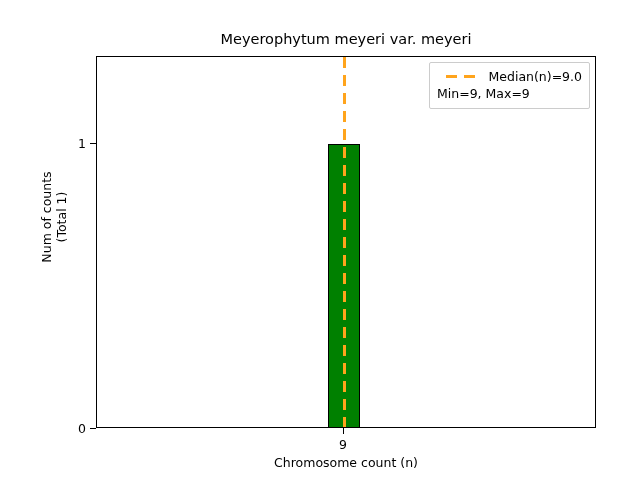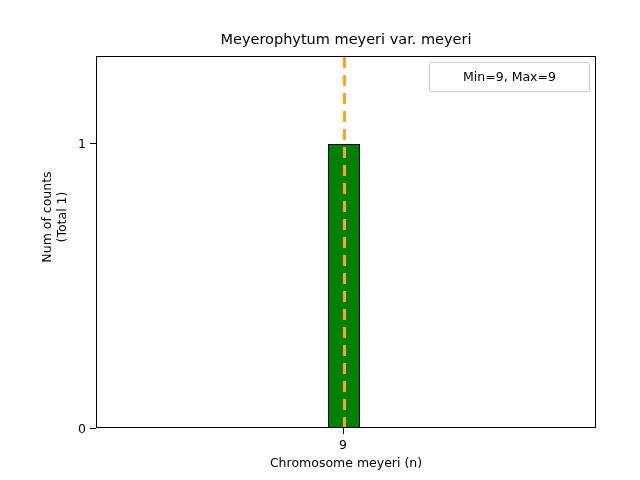--- a/index.html
+++ b/index.html
@@ -171,50 +171,56 @@
       #ffa41c 11px,
       rgba(255,255,255,0) 11px,
       rgba(255,255,255,0) 18px
     );
   }
   .legend-text {
     white-space: nowrap;
     text-align: right;
   }
   .legend-row.second {
-    justify-content: center;
+    justify-content: flex-start;
   }
 </style>
 </head>
 <body>
 
 <div id="figure">
 
   <div id="chart-title">Meyerophytum meyeri var. meyeri</div>
 
   <div class="ytick-mark" style="top:427.5px;"></div>
   <div class="ytick-mark" style="top:142.5px;"></div>
 
   <div class="ytick-label" style="left:52px; top:421px; width:16px;">0</div>
   <div class="ytick-label" style="left:52px; top:136px; width:16px;">1</div>
 
   <div class="xtick-mark" style="left:325px;"></div>
   <div class="xtick-label" style="left:325px;">9</div>
 
-  <div id="xlabel">Chromosome meyeri (n)</div>
+  <div id="xlabel">Chromosome count (n)</div>
 
   <div id="ylabel"><span>Num of counts</span><br><span>(Total 1)</span></div>
 
   <div id="plot-area">
 
     <div class="bar" style="left:231px; top:86.5px; width:32px; height:285.5px;"></div>
 
     <div class="median-line" style="left:245.5px; top:0px; height:371px;"></div>
 
   </div>
 
   <div id="legend">
+    <div class="legend-row">
+      <span class="legend-sample">
+          <i></i>
+        </span>
+      <span class="legend-text">Median(n)=9.0</span>
+    </div>
     <div class="legend-row second">
       <span class="legend-text">Min=9, Max=9</span>
     </div>
   </div>
 
 </div>
 
 </body></html>

